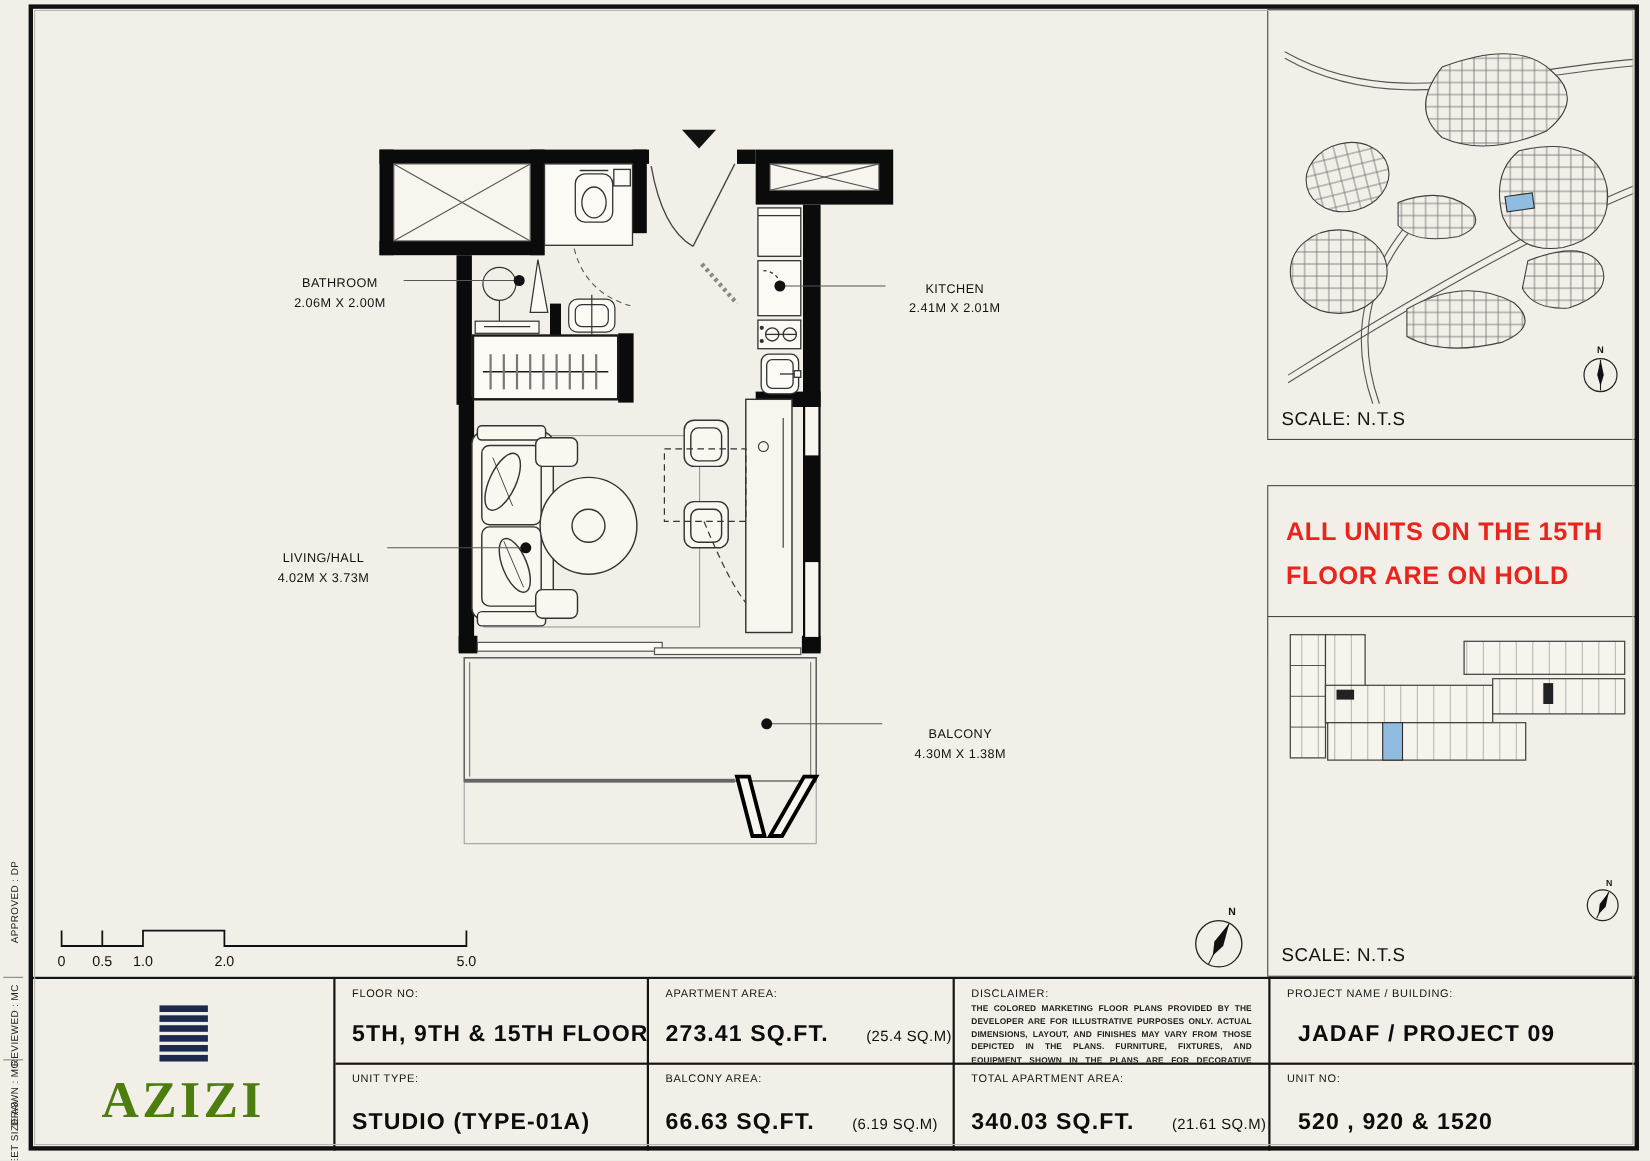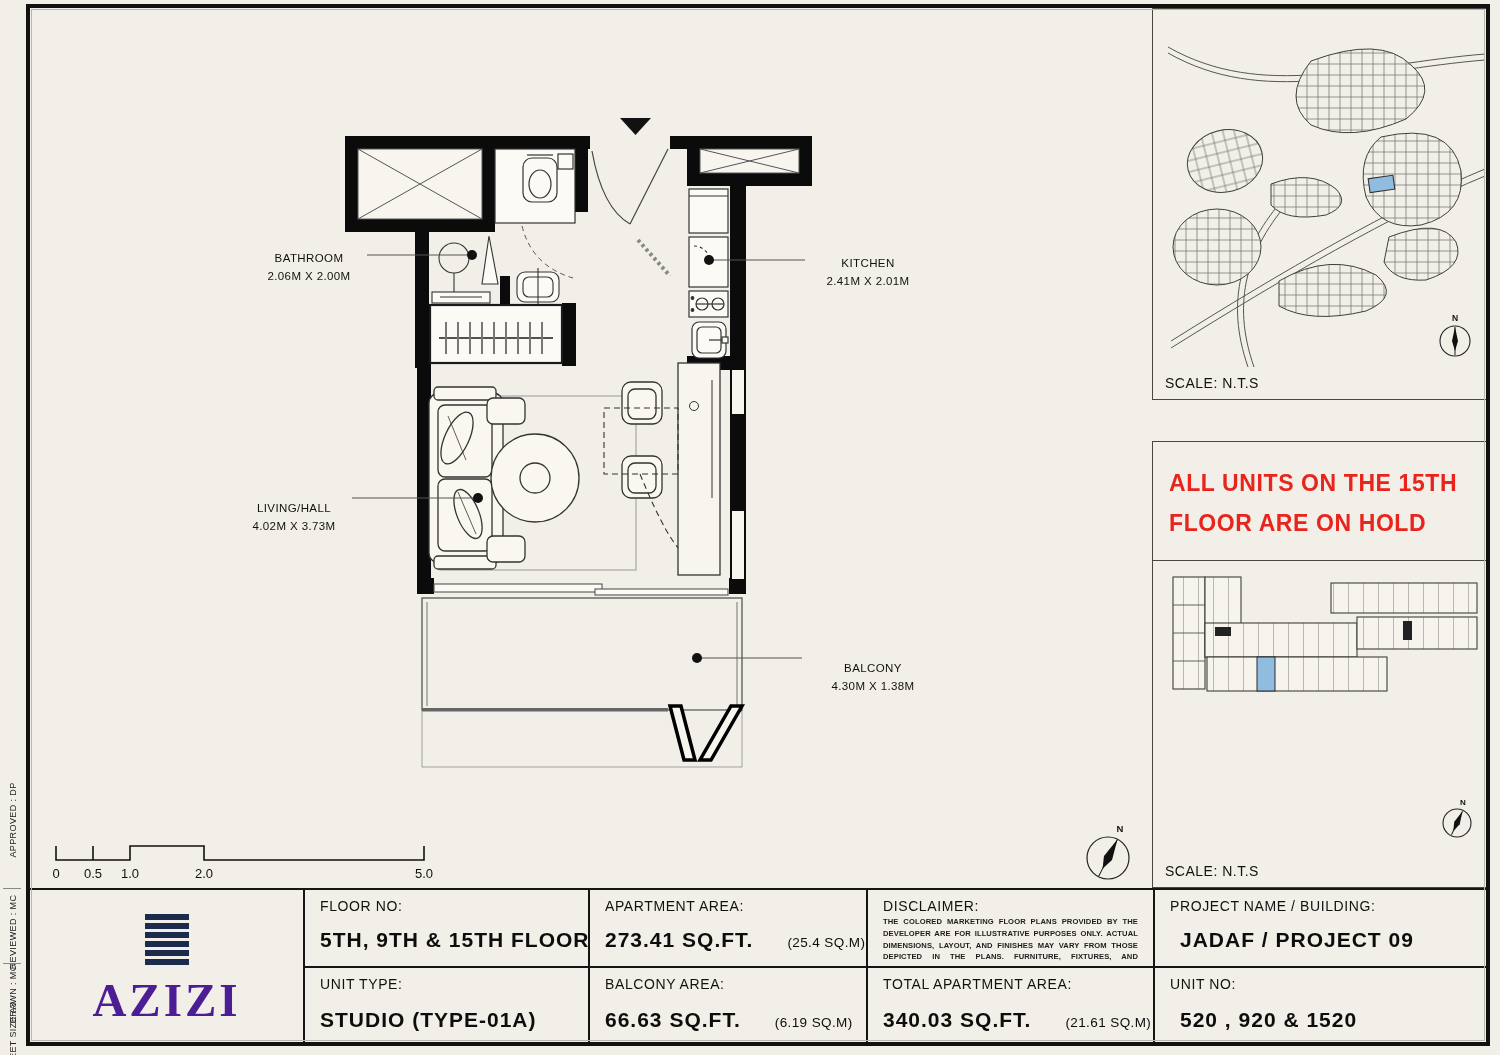--- a/index.html
+++ b/index.html
@@ -20,44 +20,44 @@
   .plan-wrap{position:absolute;left:30px;top:8px;width:1118px;height:880px;}
   svg{font-family:"Liberation Sans",sans-serif;}
   .plan-label{position:absolute;text-align:center;font-size:11.5px;letter-spacing:.4px;
     line-height:1.55;color:#111;margin-top:17px;}
   
   .panel{position:absolute;left:1152px;width:338px;border:1.5px solid #4a473e;
     box-sizing:border-box;background:#f1efe7;}
   .panel-map{top:8px;height:392px;}
   .panel-notice{top:402px;height:156px;margin-top:39px;}
   .panel-keyplan{top:560px;height:328px;}
-  .scale-label{position:absolute;left:12px;bottom:8px;font-size:14px;letter-spacing:.5px;color:#111;}
+  .scale-label{position:absolute;left:12px;bottom:8px;font-size:17px;letter-spacing:.5px;color:#111;}
   .notice-text{padding:22px 16px;font-size:23px;line-height:1.72;font-weight:700;
     letter-spacing:.6px;color:#e8241c;}
   
   .title-table{position:absolute;left:30px;top:888px;width:1460px;height:158px;
     display:grid;grid-template-columns:275px 285px 278px 287px 1fr;
     grid-template-rows:1fr 1fr;box-sizing:border-box;border-top:2px solid #151515;z-index:4;}
   .tcell{border-right:2px solid #151515;border-bottom:2px solid #151515;
     padding:8px 15px 6px 15px;box-sizing:border-box;display:flex;flex-direction:column;
     justify-content:space-between;overflow:hidden;}
   .tcell.nb{border-bottom:none;}
   .tcell.ne{border-right:none;}
-  .tlabel{font-size:14px;letter-spacing:.6px;font-weight:400;color:#111;}
+  .tlabel{font-size:10px;letter-spacing:.6px;font-weight:400;color:#111;}
   .tvalue{font-size:21px;font-weight:700;letter-spacing:1px;color:#0d0d0d;padding-bottom:8px;
     display:flex;align-items:baseline;gap:34px;white-space:nowrap;}
   .tmetric{font-size:13.5px;font-weight:400;letter-spacing:.4px;}
   .disclaimer-body{font-size:7.6px;font-weight:700;line-height:1.55;letter-spacing:.1px;
     text-align:justify;color:#1c1c1c;padding-bottom:4px;}
   .logo-cell{grid-row:1 / span 2;display:flex;align-items:center;justify-content:center;
     gap:12px;border-right:2px solid #151515;border-bottom:none;}
   .logo-bars{display:flex;flex-direction:column;gap:3.5px;}
   .logo-bars span{display:block;width:44px;height:5.5px;background:#1c2b4d;}
   .logo-word{font-family:"Liberation Serif",serif;font-size:47px;font-weight:700;
-    letter-spacing:3px;color:#4c1d95;line-height:1;}
+    letter-spacing:3px;color:#4d7c0f;line-height:1;}
 </style>
 </head>
 <body>
 
 <div class="page">
 
   <div class="meta-strip">
     <div class="vtext" style="left:-62px;top:813px;">APPROVED :  DP</div>
     <div class="vdiv" style="top:888px;"></div>
     <div class="vtext" style="left:-62px;top:925px;">REVIEWED :  MC</div>

